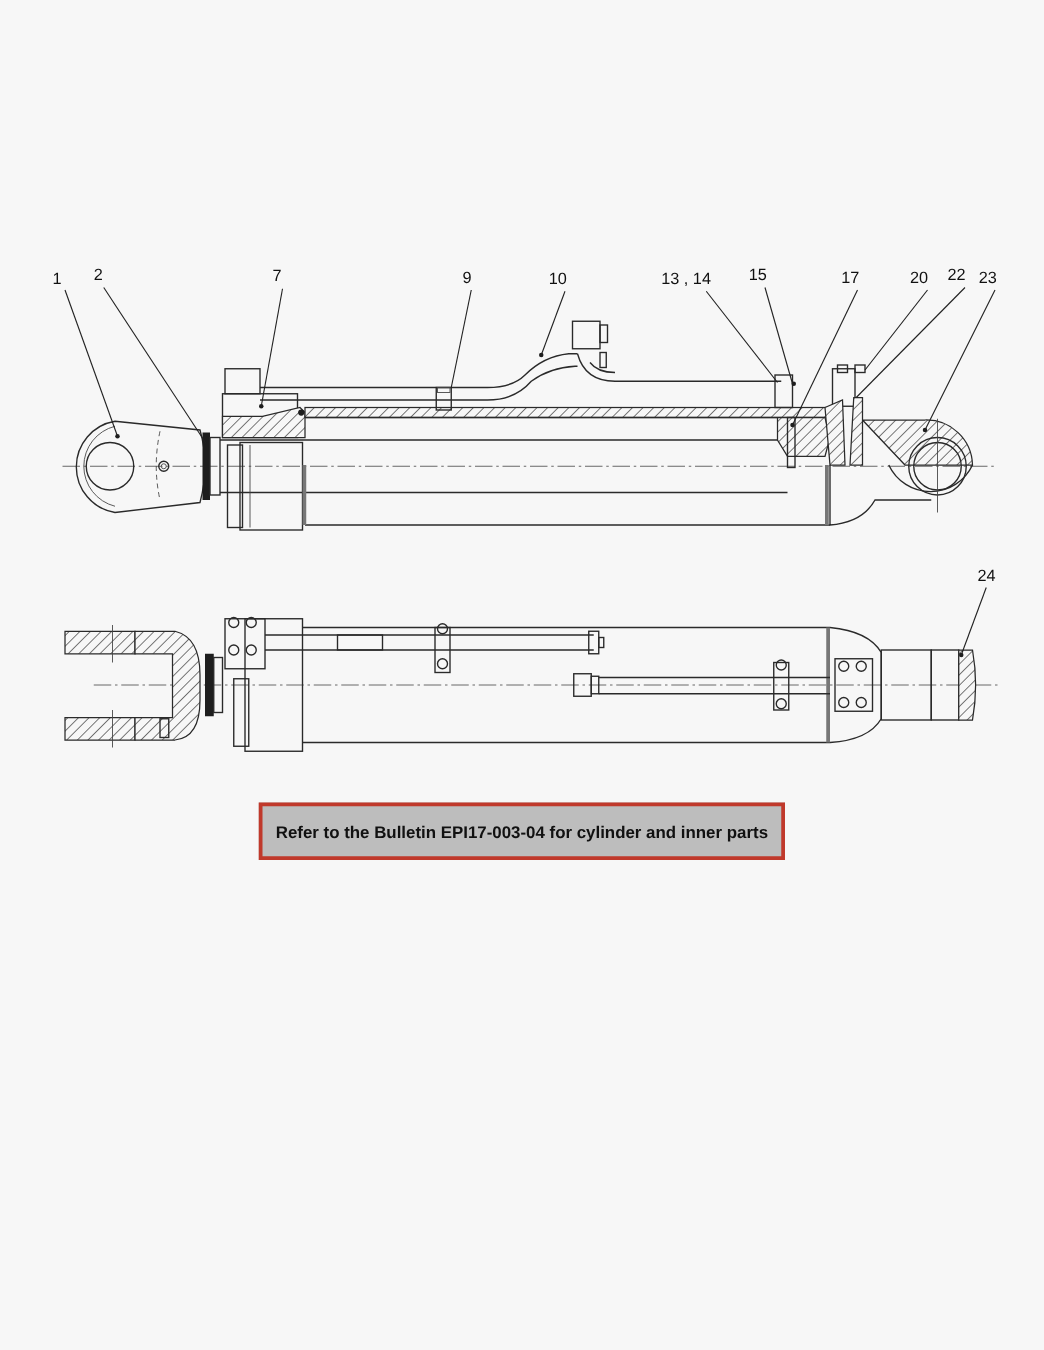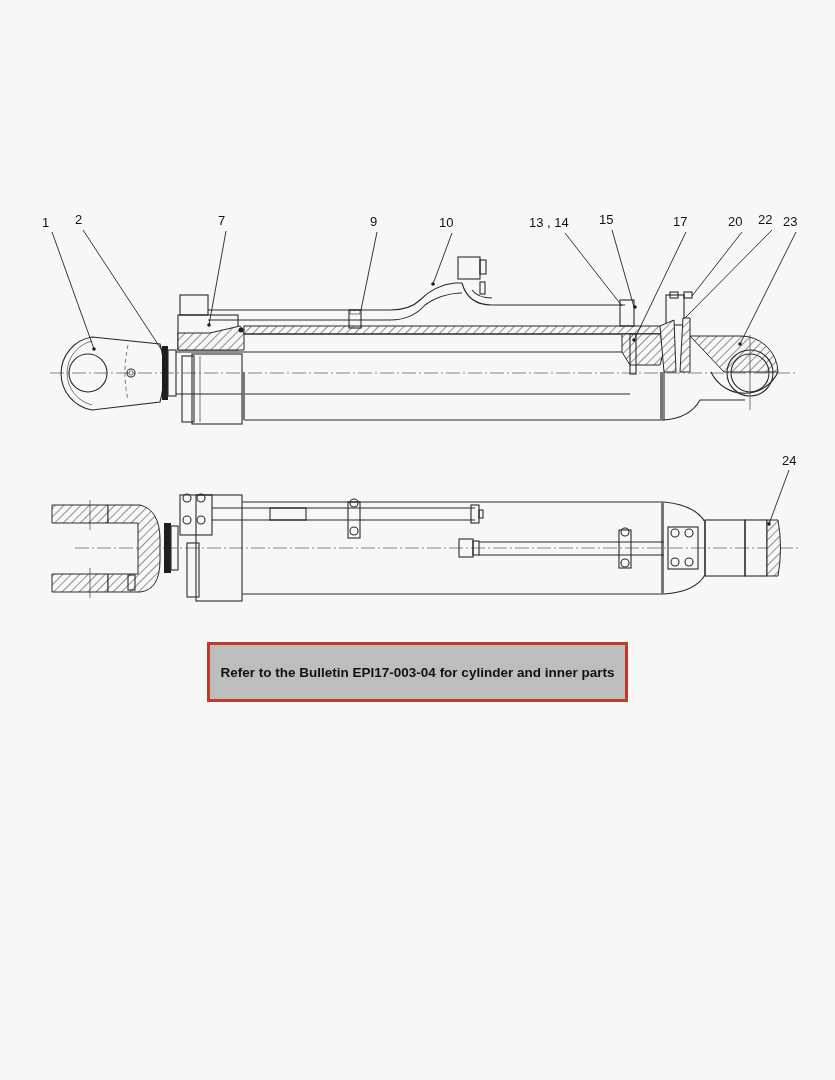--- a/index.html
+++ b/index.html
@@ -7,21 +7,21 @@
          font-family: "Liberation Sans", sans-serif; }
   #drawing { position: absolute; left: 0; top: 0; width: 835px; height: 1080px; }
   .ln { stroke: #2a2a2a; stroke-width: 1.1; fill: none; }
   .thin { stroke: #444; stroke-width: 0.7; fill: none; }
   .cl { stroke: #555; stroke-width: 0.7; stroke-dasharray: 14 3 2 3; fill: none; }
   .hat { fill: url(#hatch); stroke: #2a2a2a; stroke-width: 1; }
   .blk { fill: #1e1e1e; }
   .leader { stroke: #222; stroke-width: 0.9; fill: none; }
   .num { font-family: "Liberation Sans", sans-serif; font-size: 13px; fill: #111; }
   .notice {
-    position: absolute; left: 207px; top: 642px; width: 421px; height: 60px;
+    position: absolute; left: 207px; top: 642px; width: 421px; height: 46px;
     box-sizing: border-box; border: 3px solid #c0392b; background: #bdbdbd;
     display: flex; align-items: center; justify-content: center;
     font-weight: bold; font-size: 13.5px; color: #111; white-space: nowrap;
   }
 </style>
 </head>
 <body>
 
 <svg id="drawing" viewBox="0 0 835 1080" xmlns="http://www.w3.org/2000/svg">
   <defs>

